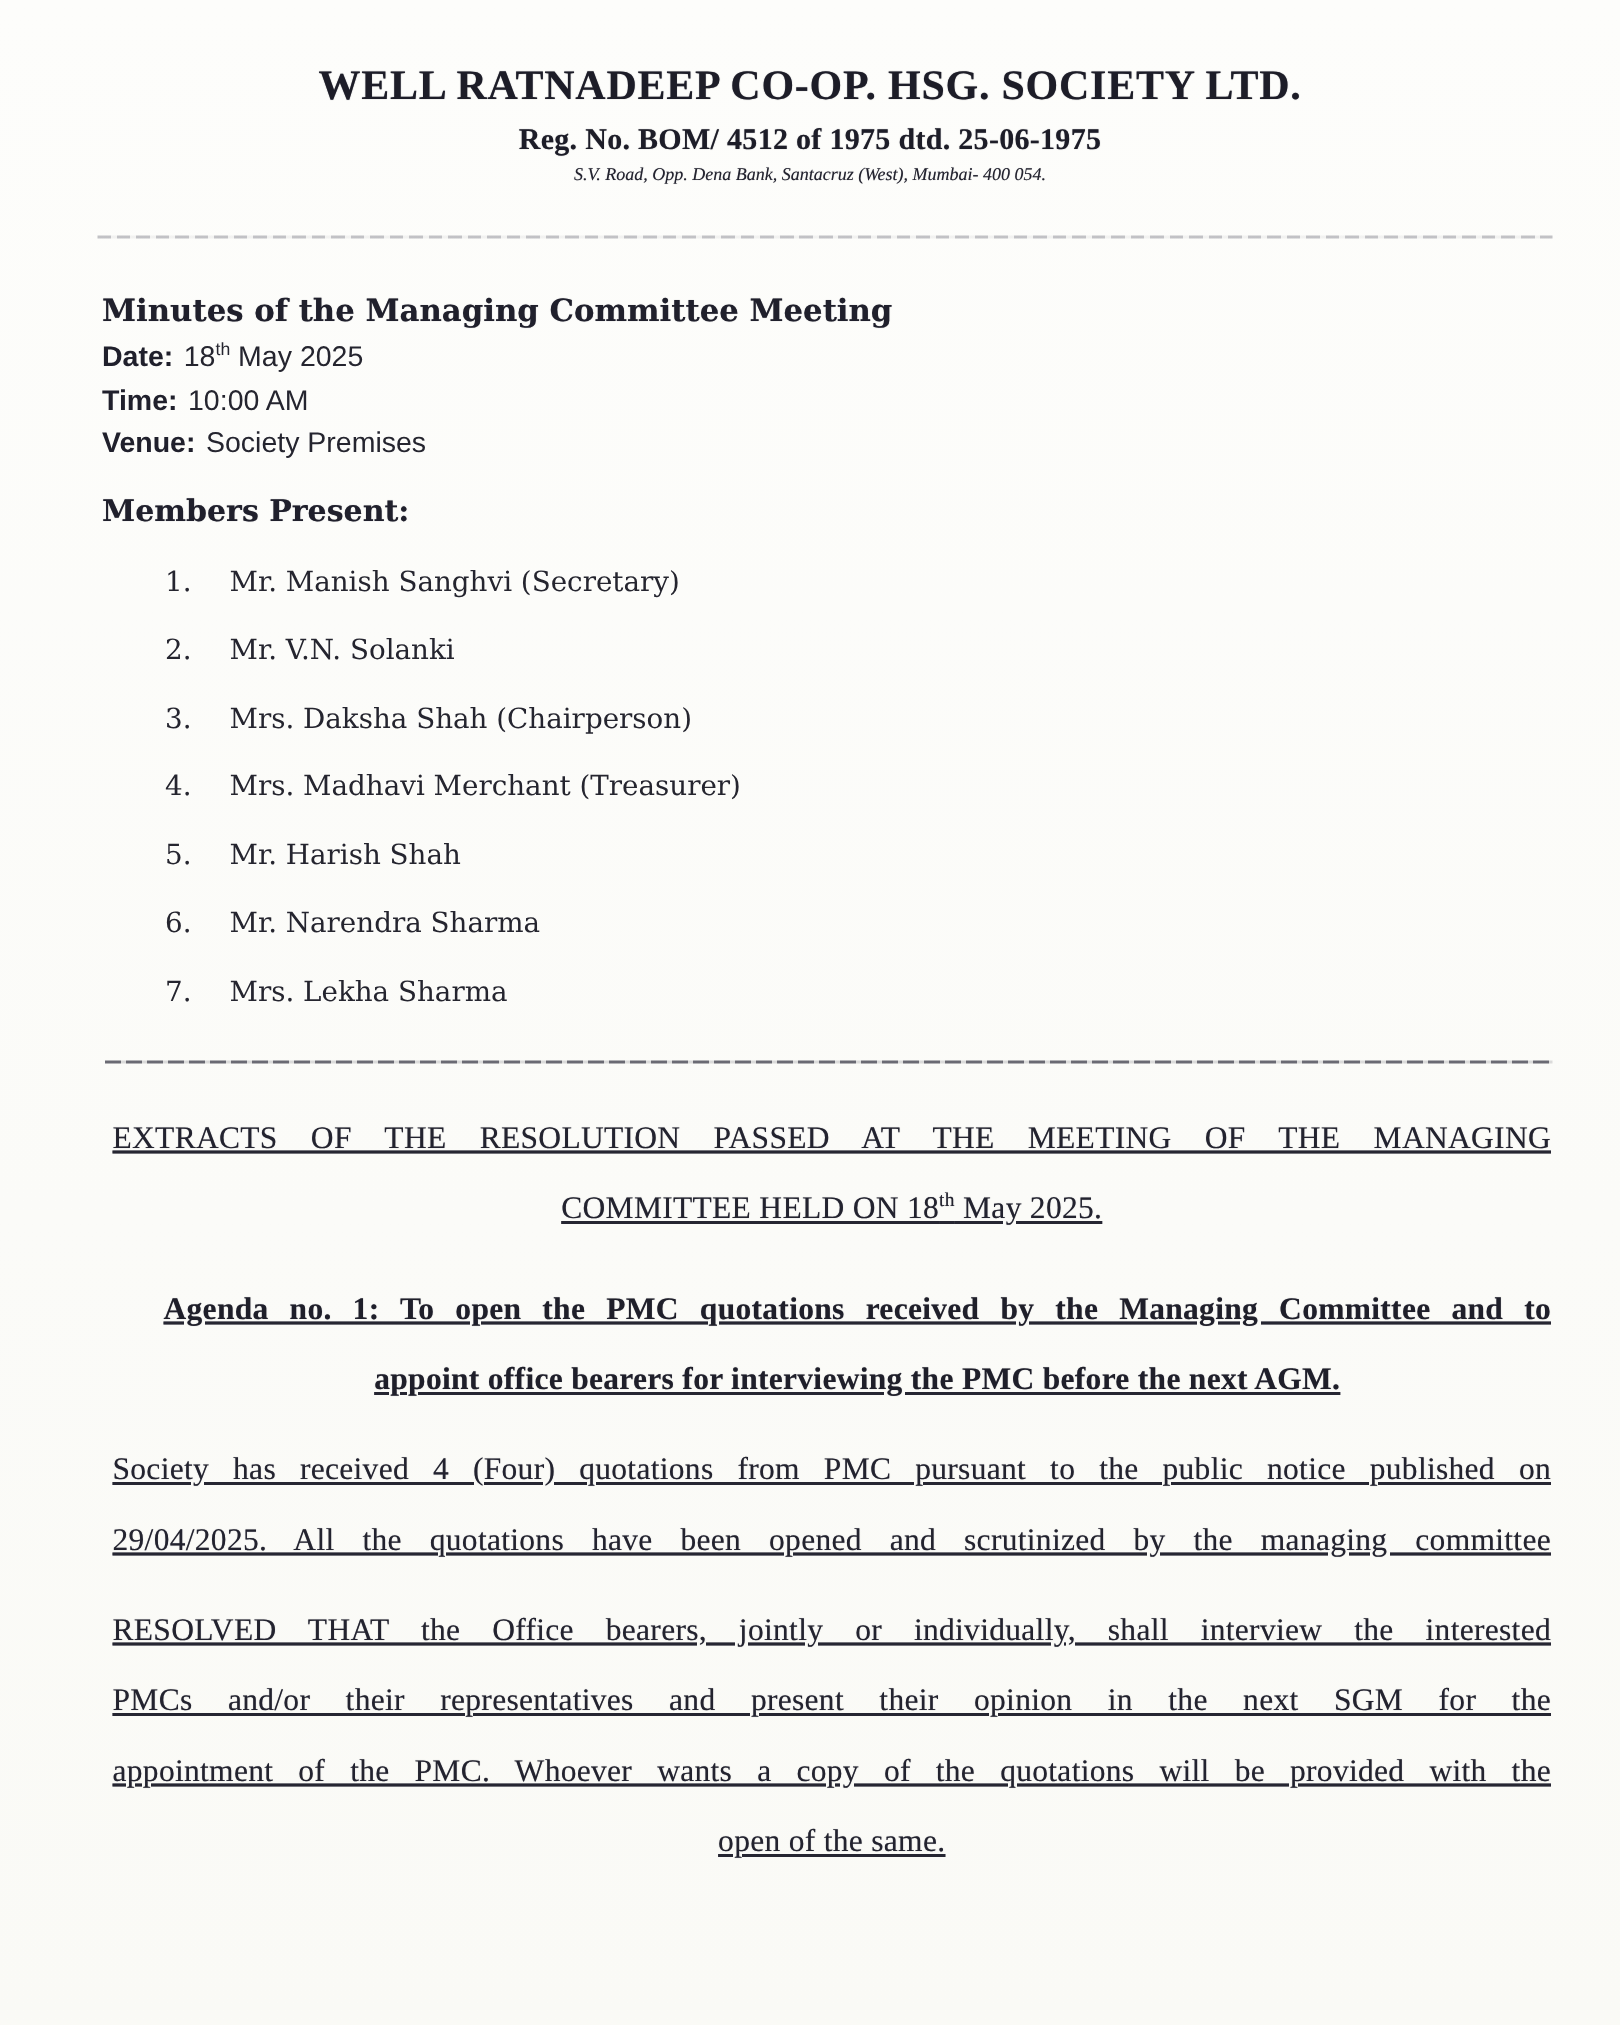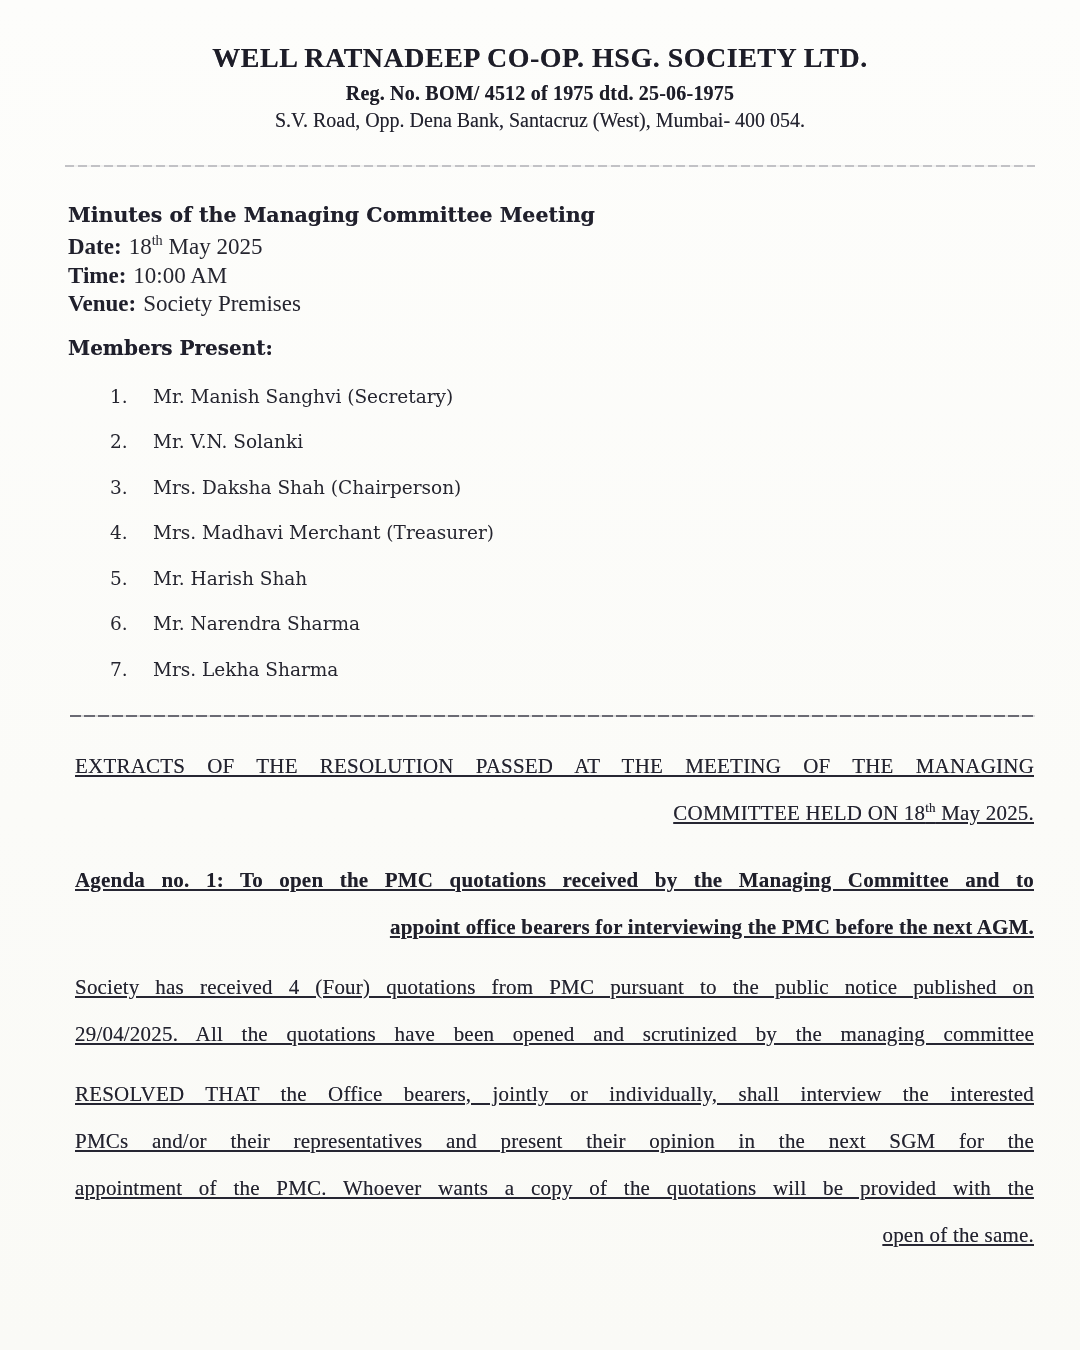--- a/index.html
+++ b/index.html
@@ -24,22 +24,23 @@
     text-shadow:0 0 0.6px rgba(25,25,38,0.6);
   }
   .registration {
     margin-top:8px;
     font-weight:bold; font-size:20px; letter-spacing:0.2px;
     color:#1d1d28;
     text-shadow:0 0 0.6px rgba(25,25,38,0.55);
   }
   .address {
     margin-top:4px;
-    font-size:20px; color:#23232f;
+    font-size:12px; color:#23232f;
     text-shadow:0 0 0.5px rgba(30,30,45,0.45);
+    font-style:italic;
   }
   
   .rule {
     height:2px; border:0;
     background:repeating-linear-gradient(90deg,
       rgba(110,110,122,0.55) 0px, rgba(110,110,122,0.55) 9px,
       rgba(110,110,122,0.10) 9px, rgba(110,110,122,0.10) 13px);
   }
   .rule-1 { margin:33px 45px 0 65px; opacity:0.75; }
   .rule-2 {
@@ -52,22 +53,22 @@
   .main { margin:0 44px 0 68px; }
   .meeting-title {
     margin-top:35px;
     font-family:"DejaVu Serif", serif;
     font-weight:bold; font-size:20.5px; line-height:26px;
     color:#20202c;
     text-shadow:0 0 0.5px rgba(28,28,42,0.55);
   }
   .meta { margin-top:5px; }
   .meta-row {
-    font-family:Liberation Serif, serif;
-    font-size:23px; line-height:28.5px; color:#25252f;
+    font-family:Liberation Sans, sans-serif;
+    font-size:19px; line-height:28.5px; color:#25252f;
   }
   .meta-label { font-weight:bold; margin-right:7px; color:#20202c; }
   sup.ord { font-size:62%; vertical-align:super; line-height:0; }
   .members-heading {
     margin-top:17px;
     font-family:"DejaVu Serif", serif;
     font-weight:bold; font-size:20px; color:#20202c;
     text-shadow:0 0 0.5px rgba(28,28,42,0.5);
   }
   .member-list { margin:25px 0 0 42px; }
@@ -75,28 +76,28 @@
     display:flex;
     font-family:"DejaVu Serif", serif;
     font-size:18.5px; line-height:23px; color:#25252f;
     margin-bottom:22.5px;
   }
   .member-num { width:43px; flex:0 0 43px; }
   
   .res-section { margin:0 46px 0 75px; }
   .para { margin-top:13px;text-decoration:underline; }
   .para-first { margin-top:26px; }
-  .para-agenda { margin-top:20px; }
+  .para-agenda { margin-top:20px;margin-left:34px; }
   .res-line {
     font-size:21px; line-height:47px; color:#23232f;
     letter-spacing:0.2px;
     text-shadow:0 0 0.5px rgba(30,30,46,0.5);
   }
   .jfull { text-align:justify; text-align-last:justify; }
-  .jlast { text-align:right; }
+  .jlast { text-align:center; }
   .bold { font-weight:bold; color:#1f1f2a; }
 </style>
 </head>
 <body>
 
 <div class="page">
 
   <div class="header">
     <div class="society-name">WELL RATNADEEP CO-OP. HSG. SOCIETY LTD.</div>
     <div class="registration">Reg. No. BOM/ 4512 of 1975 dtd. 25-06-1975</div>

